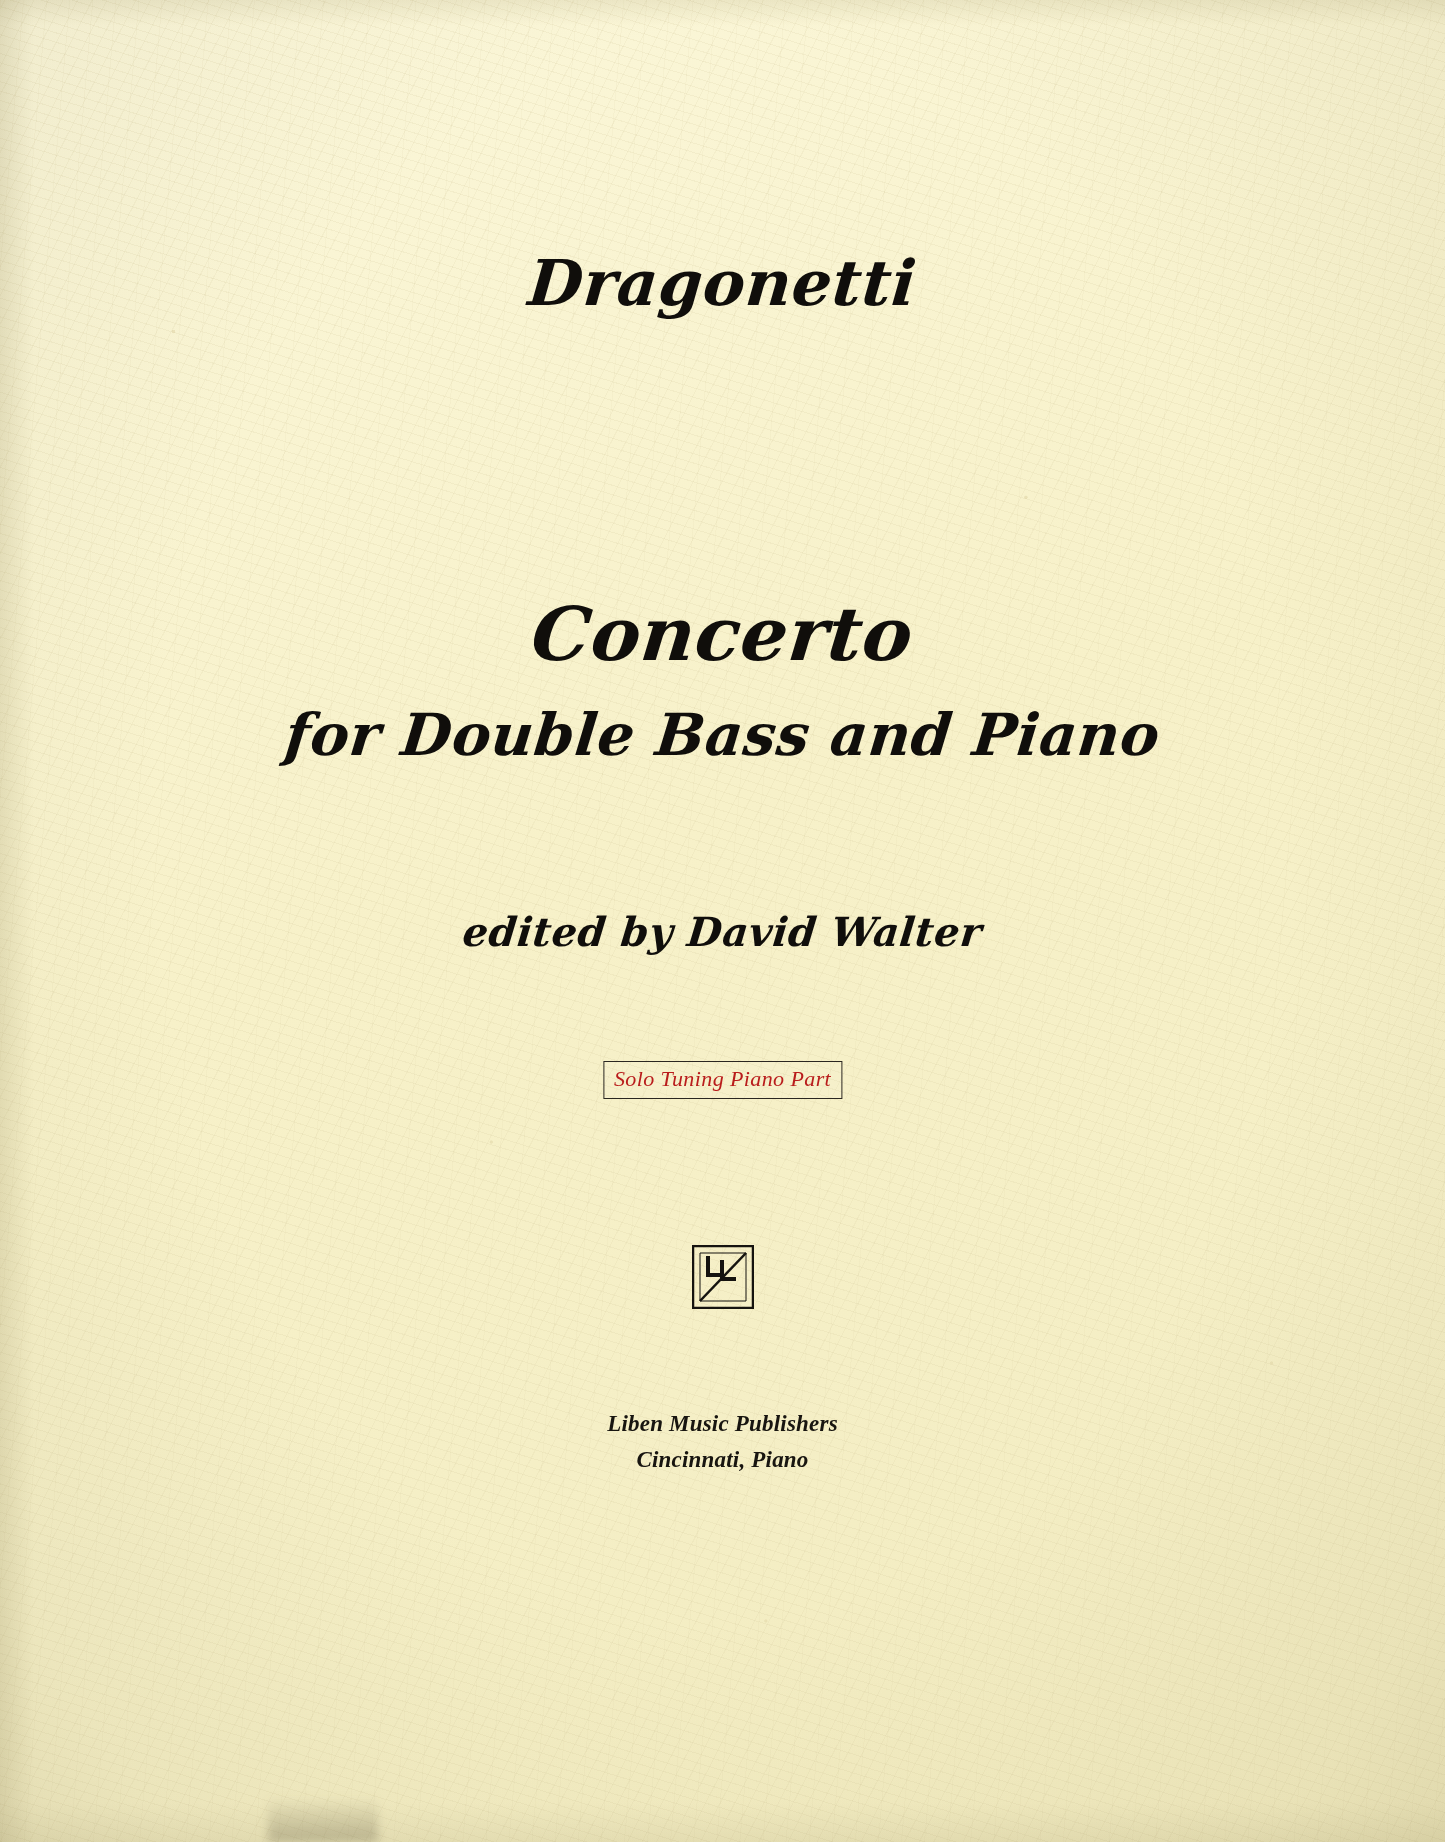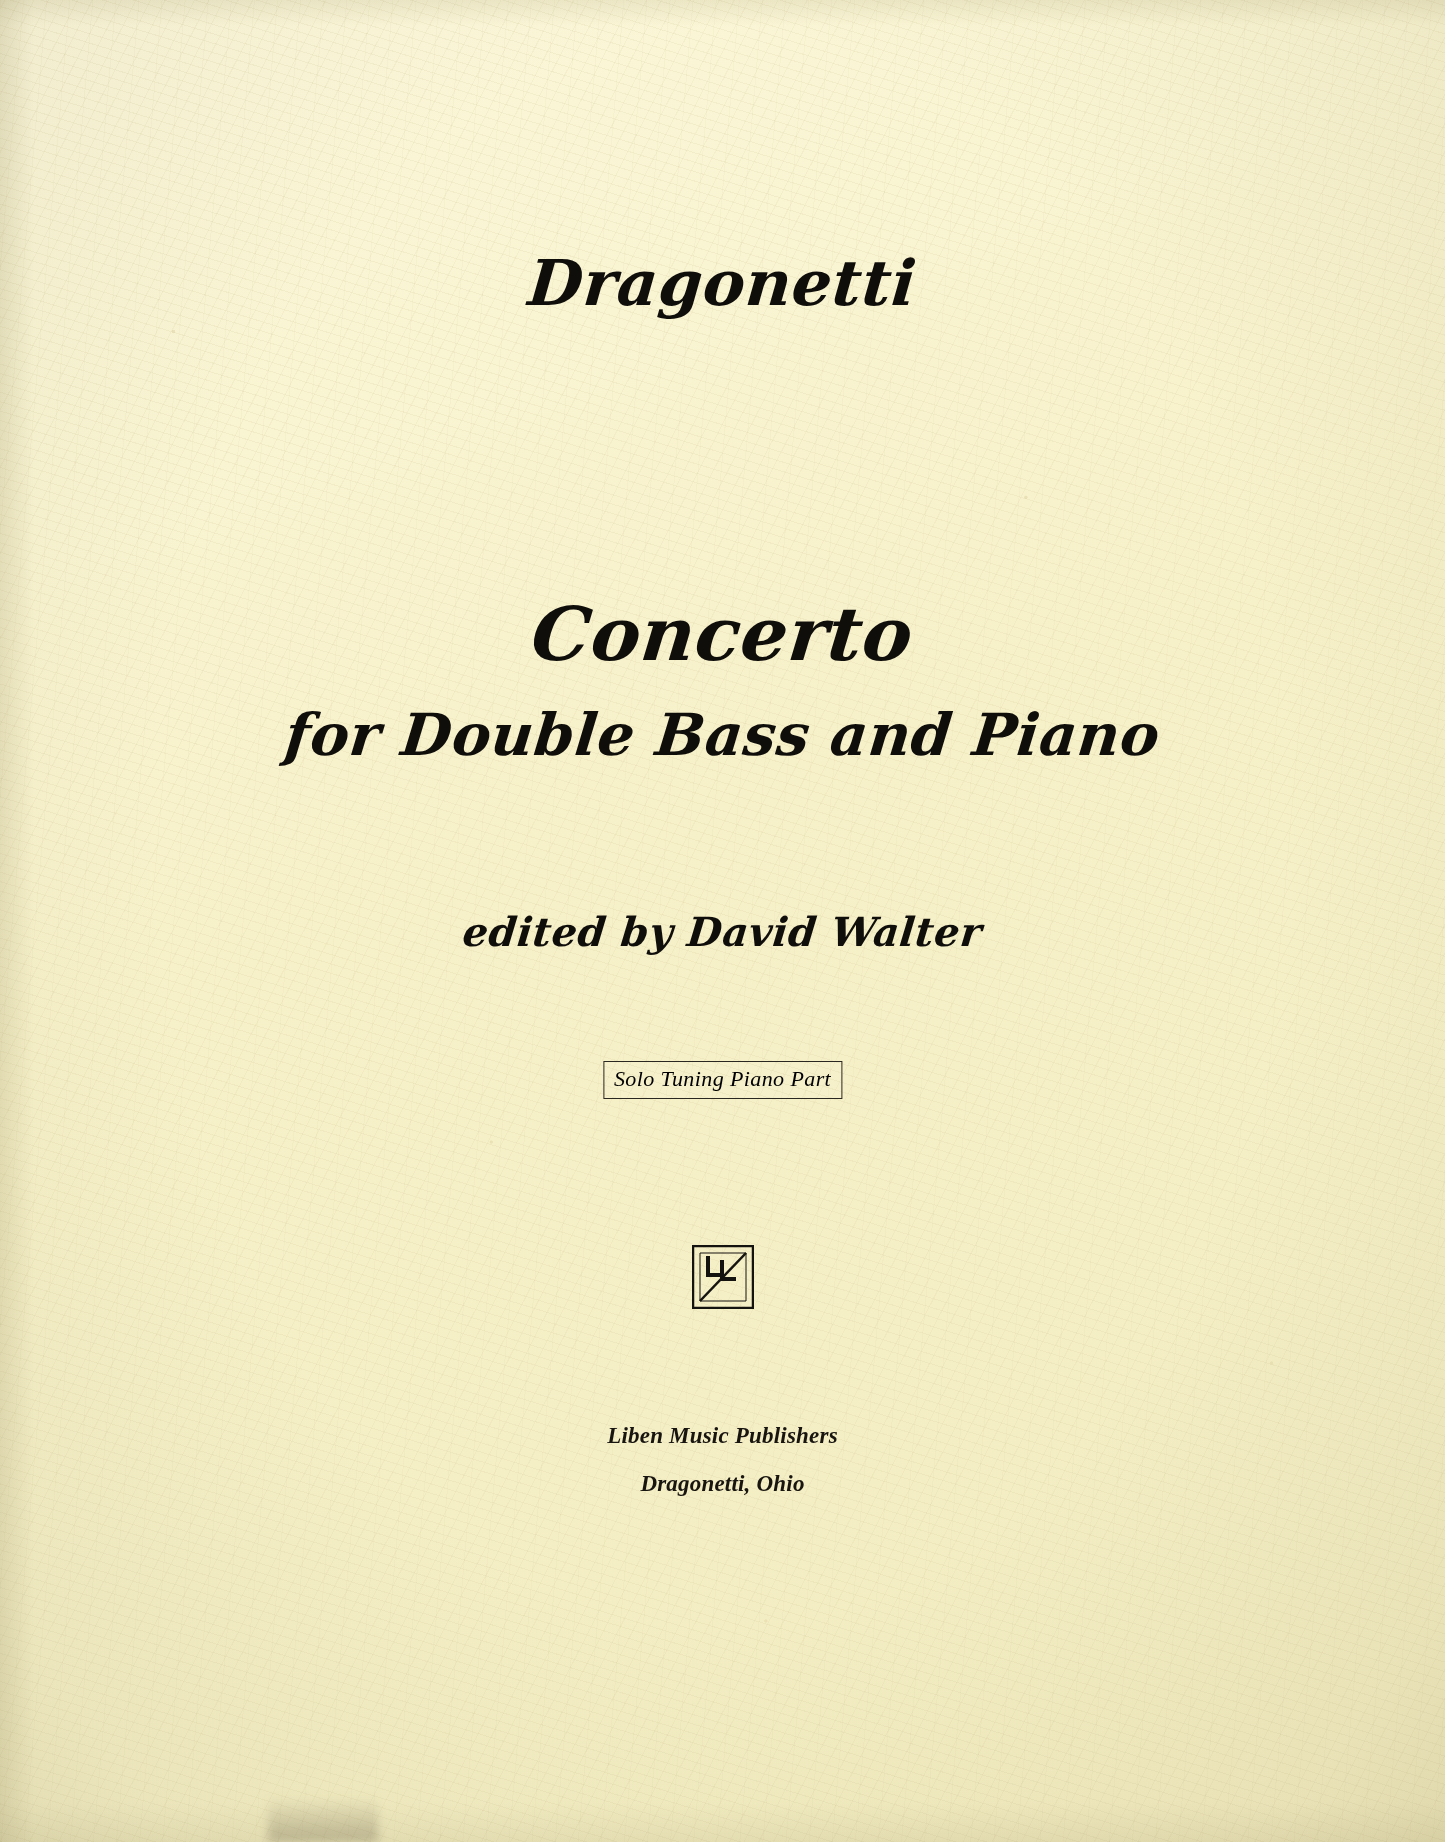--- a/index.html
+++ b/index.html
@@ -133,21 +133,21 @@
     border: 1px solid #2a2620;
     padding: 4px 10px 6px 10px;
     background: rgba(255,255,255,0.06);
   }
 
   .edition-label {
     font-family: "Liberation Serif", serif;
     font-style: italic;
     font-size: 22px;
     letter-spacing: 0.4px;
-    color: #000000;
+    color: #b91c1c;
     white-space: nowrap;
   }
 
   .publisher-logo {
     position: absolute;
     top: 1245px;
     left: 50%;
     transform: translateX(-50%);
     width: 62px;
     height: 64px;
@@ -161,21 +161,21 @@
     left: 0; right: 0;
     font-family: "Liberation Serif", serif;
     font-weight: 700;
     font-style: italic;
     font-size: 23px;
     line-height: 1.38;
     color: #181510;
     letter-spacing: 0.2px;
   }
 
-  .imprint div { margin: 16px; }
+  .imprint div { margin: 4px; }
 </style>
 </head>
 <body>
 
 <div class="page">
 
   <div class="paper-texture"></div>
   <div class="vignette"></div>
   <div class="edge-shade-left"></div>
   <div class="edge-shade-top"></div>
@@ -201,17 +201,17 @@
         <rect x="1" y="1" width="60" height="62" fill="none" stroke="#15130f" stroke-width="2.5"></rect>
         <path d="M8 8 H54 V56 H8 Z" fill="none" stroke="#15130f" stroke-width="1"></path>
         <path d="M54 8 L8 56" fill="none" stroke="#15130f" stroke-width="2.5"></path>
         <path d="M16 13 V30 H28" fill="none" stroke="#15130f" stroke-width="4" stroke-linecap="square"></path>
         <path d="M30 17 V34 H42" fill="none" stroke="#15130f" stroke-width="4" stroke-linecap="square"></path>
       </svg>
     </div>
 
     <div class="imprint">
       <div>Liben Music Publishers</div>
-      <div>Dragonetti, Ohio</div>
+      <div>Cincinnati, Piano</div>
     </div>
 
   </div>
 </div>
 
 </body></html>

